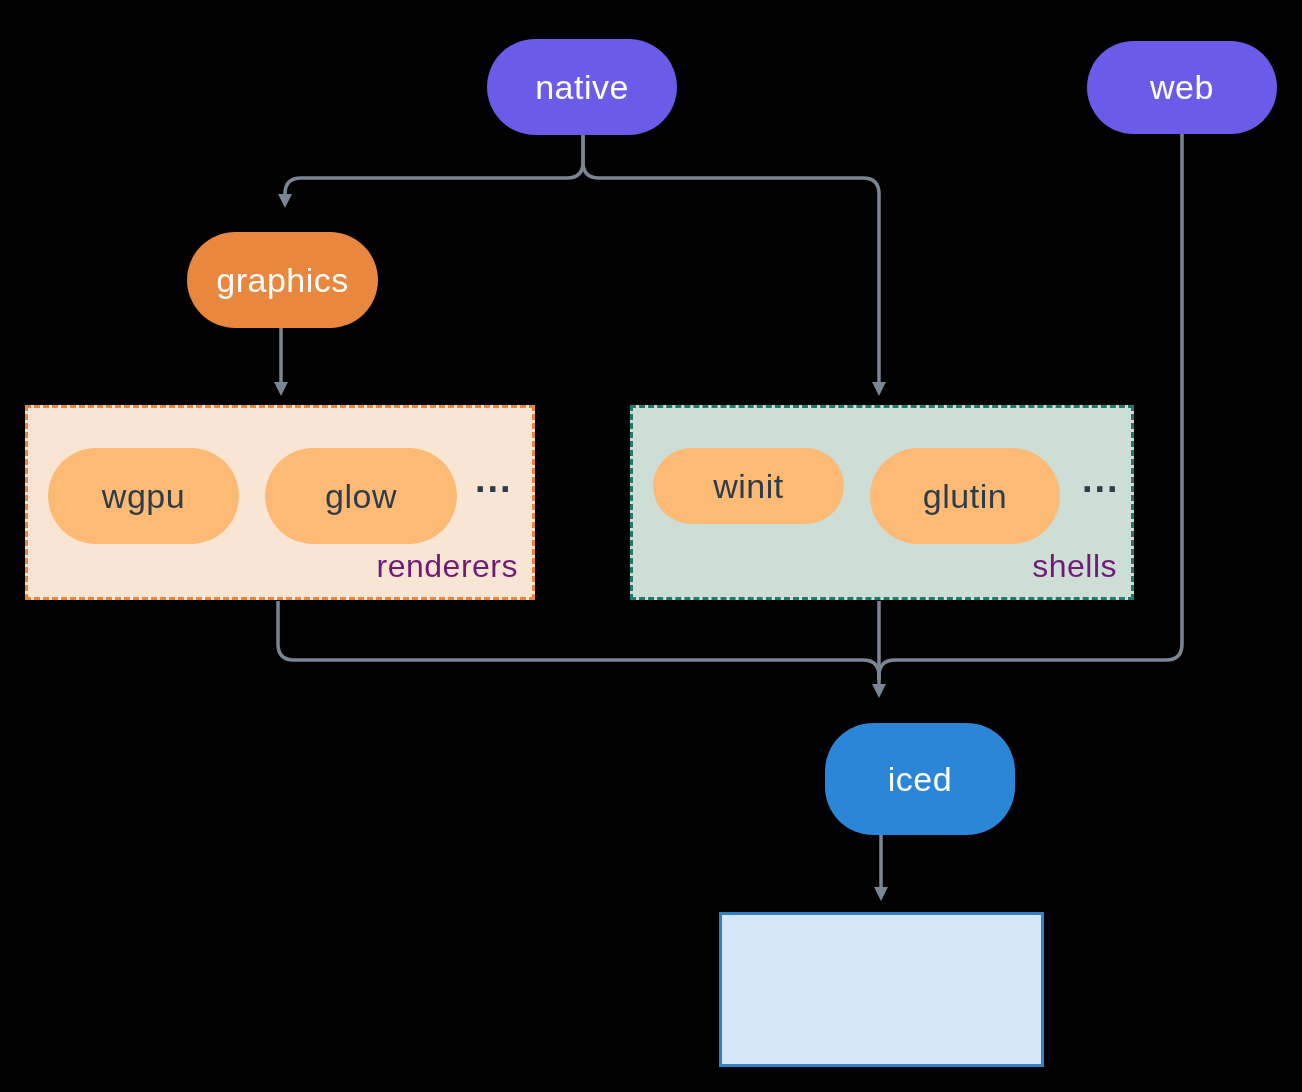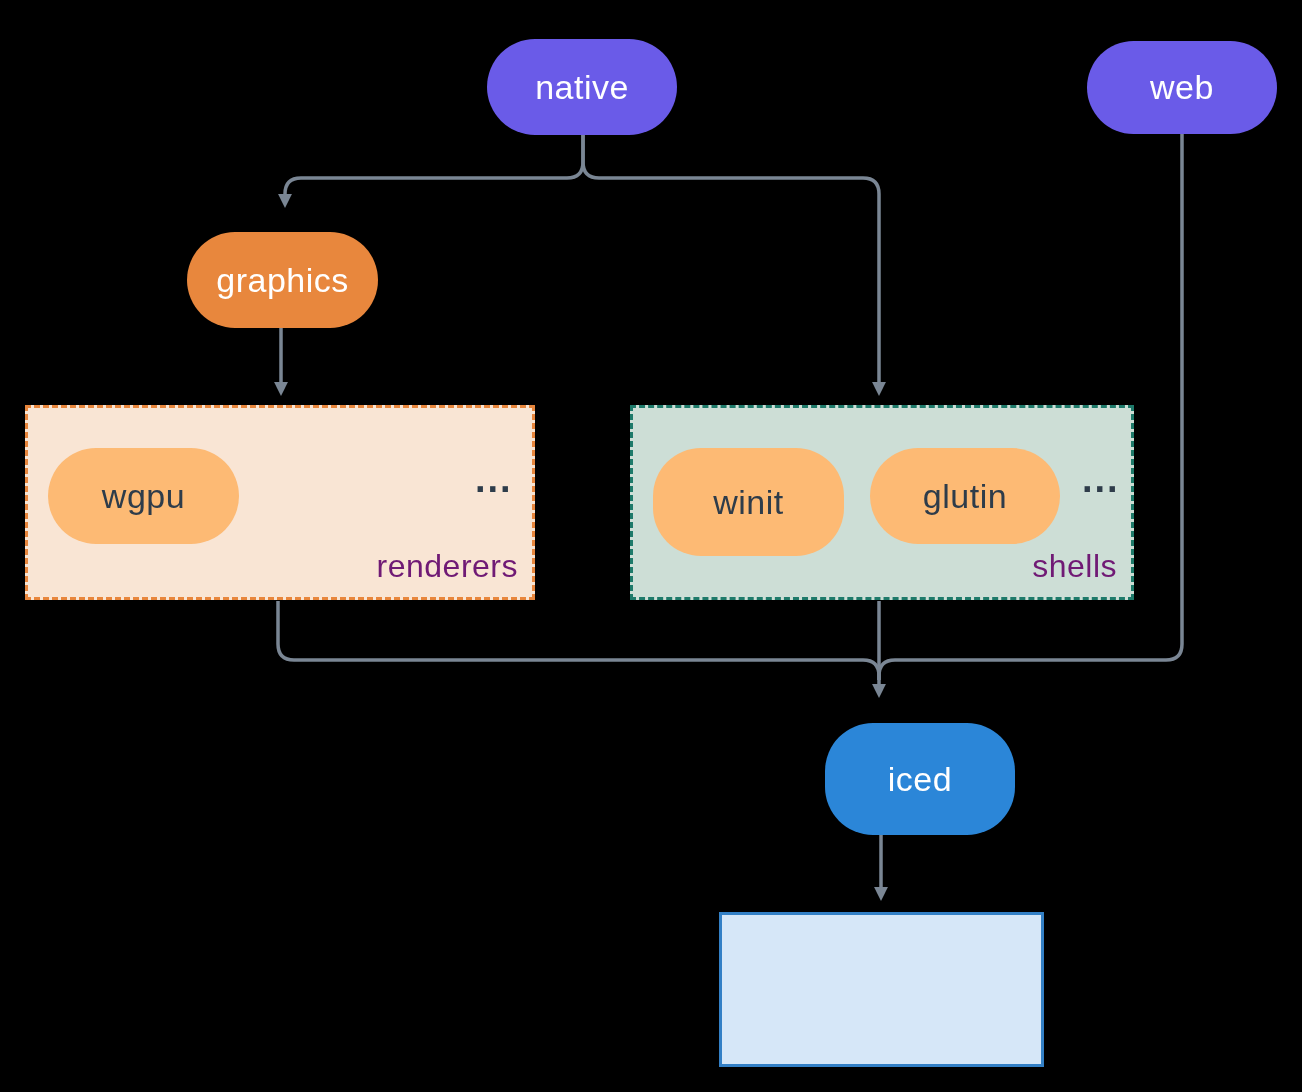--- a/index.html
+++ b/index.html
@@ -45,21 +45,21 @@
     display:flex;flex-direction:column;align-items:center;justify-content:center;
     color:#334250;font-size:31px;line-height:1.55;letter-spacing:.5px;
   }
   
   .pill-native  {left:487px;top:23px; width:190px;height:96px;}
   .pill-web     {left:1087px;top:25px;width:190px;height:93px;}
   .pill-graphics{left:187px;top:216px;width:191px;height:96px;}
   .pill-iced    {left:825px;top:707px;width:190px;height:112px;}
   .pill-wgpu    {left:48px; top:432px;width:191px;height:96px;}
   .pill-glow    {left:265px;top:432px;width:192px;height:96px;}
-  .pill-winit   {left:653px;top:432px;width:191px;height:108px;}
+  .pill-winit   {left:653px;top:432px;width:191px;height:76px;}
   .pill-glutin  {left:870px;top:432px;width:190px;height:96px;}
   .group-renderers{left:25px; top:405px;width:510px;height:195px;}
   .group-shells   {left:630px;top:405px;width:504px;height:195px;}
   .ellipsis-renderers{left:475px; top:458px;}
   .ellipsis-shells   {left:1082px;top:458px;}
 </style>
 </head>
 <body>
 
 <div class="canvas">
@@ -92,20 +92,23 @@
   <div class="pill pill-graphics">
     <span>graphics</span>
   </div>
 
   <div class="groupbox group-renderers">
     <span class="group-label">renderers</span>
   </div>
   <div class="pill pill-white pill-wgpu">
     <span>wgpu</span>
   </div>
+  <div class="pill pill-white pill-glow">
+    <span>glow</span>
+  </div>
   <div class="ellipsis ellipsis-renderers">...</div>
 
   <div class="groupbox group-shells">
     <span class="group-label">shells</span>
   </div>
   <div class="pill pill-white pill-winit">
     <span>winit</span>
   </div>
   <div class="pill pill-white pill-glutin">
     <span>glutin</span>

